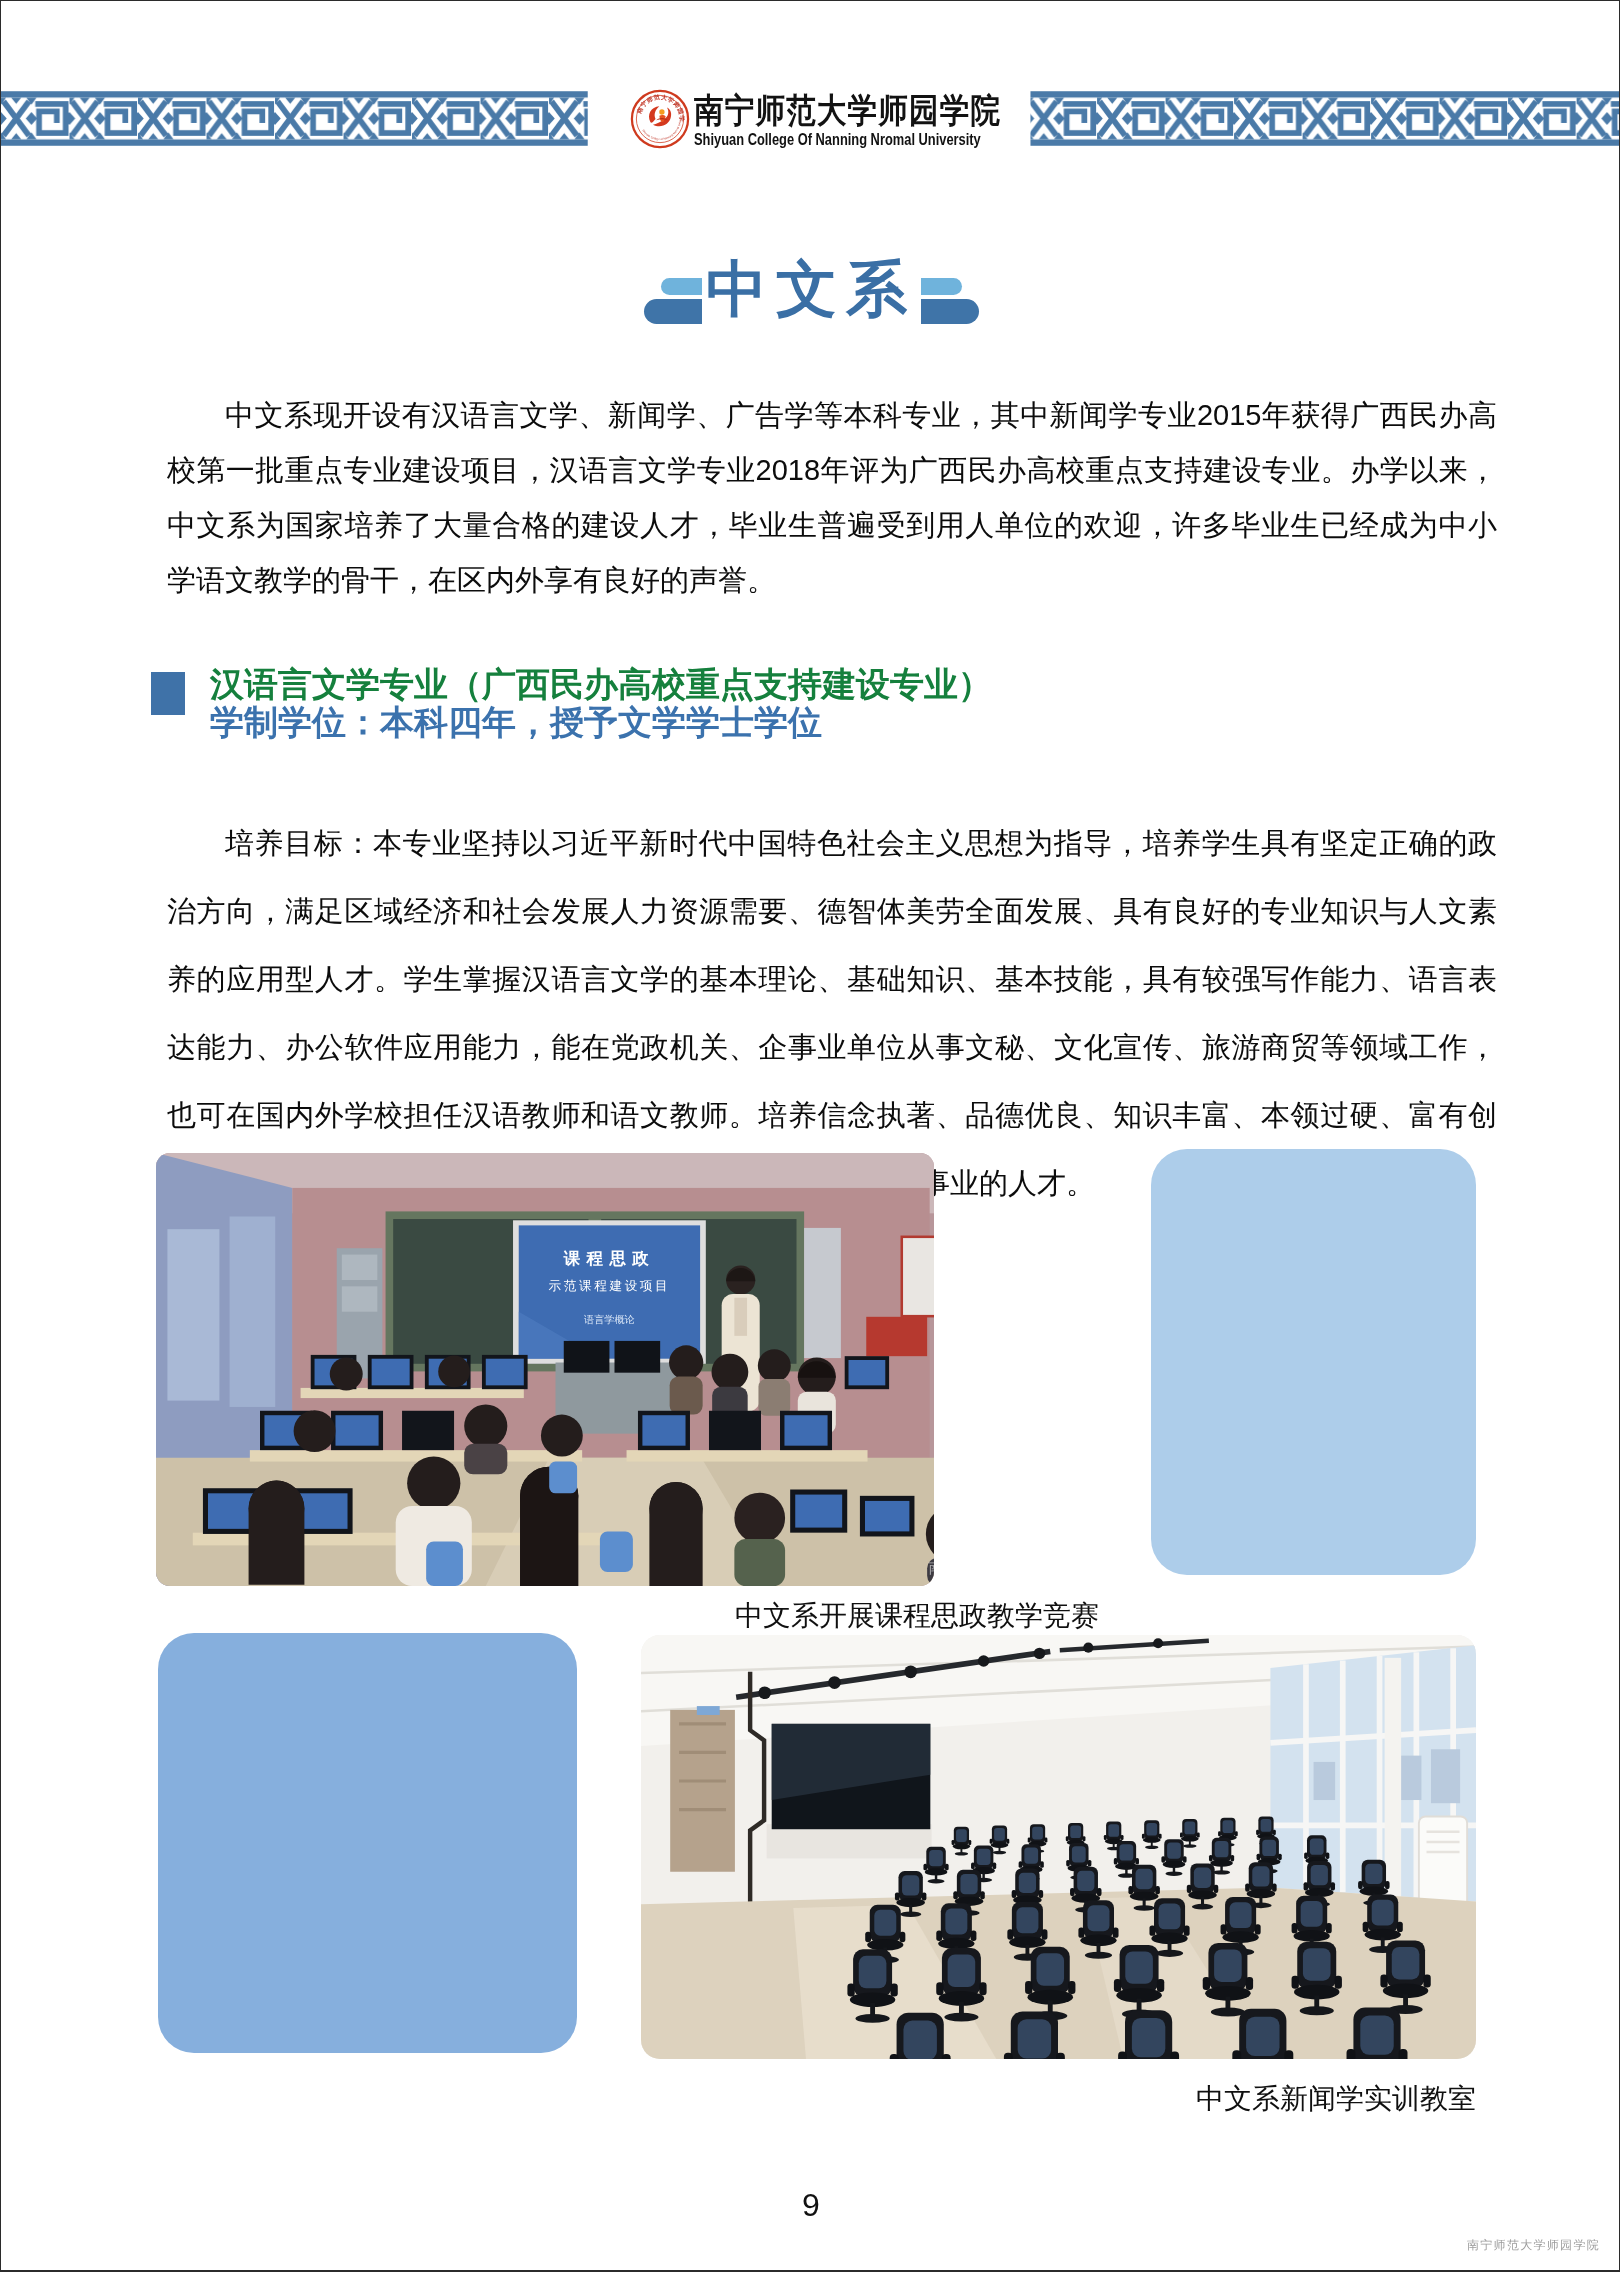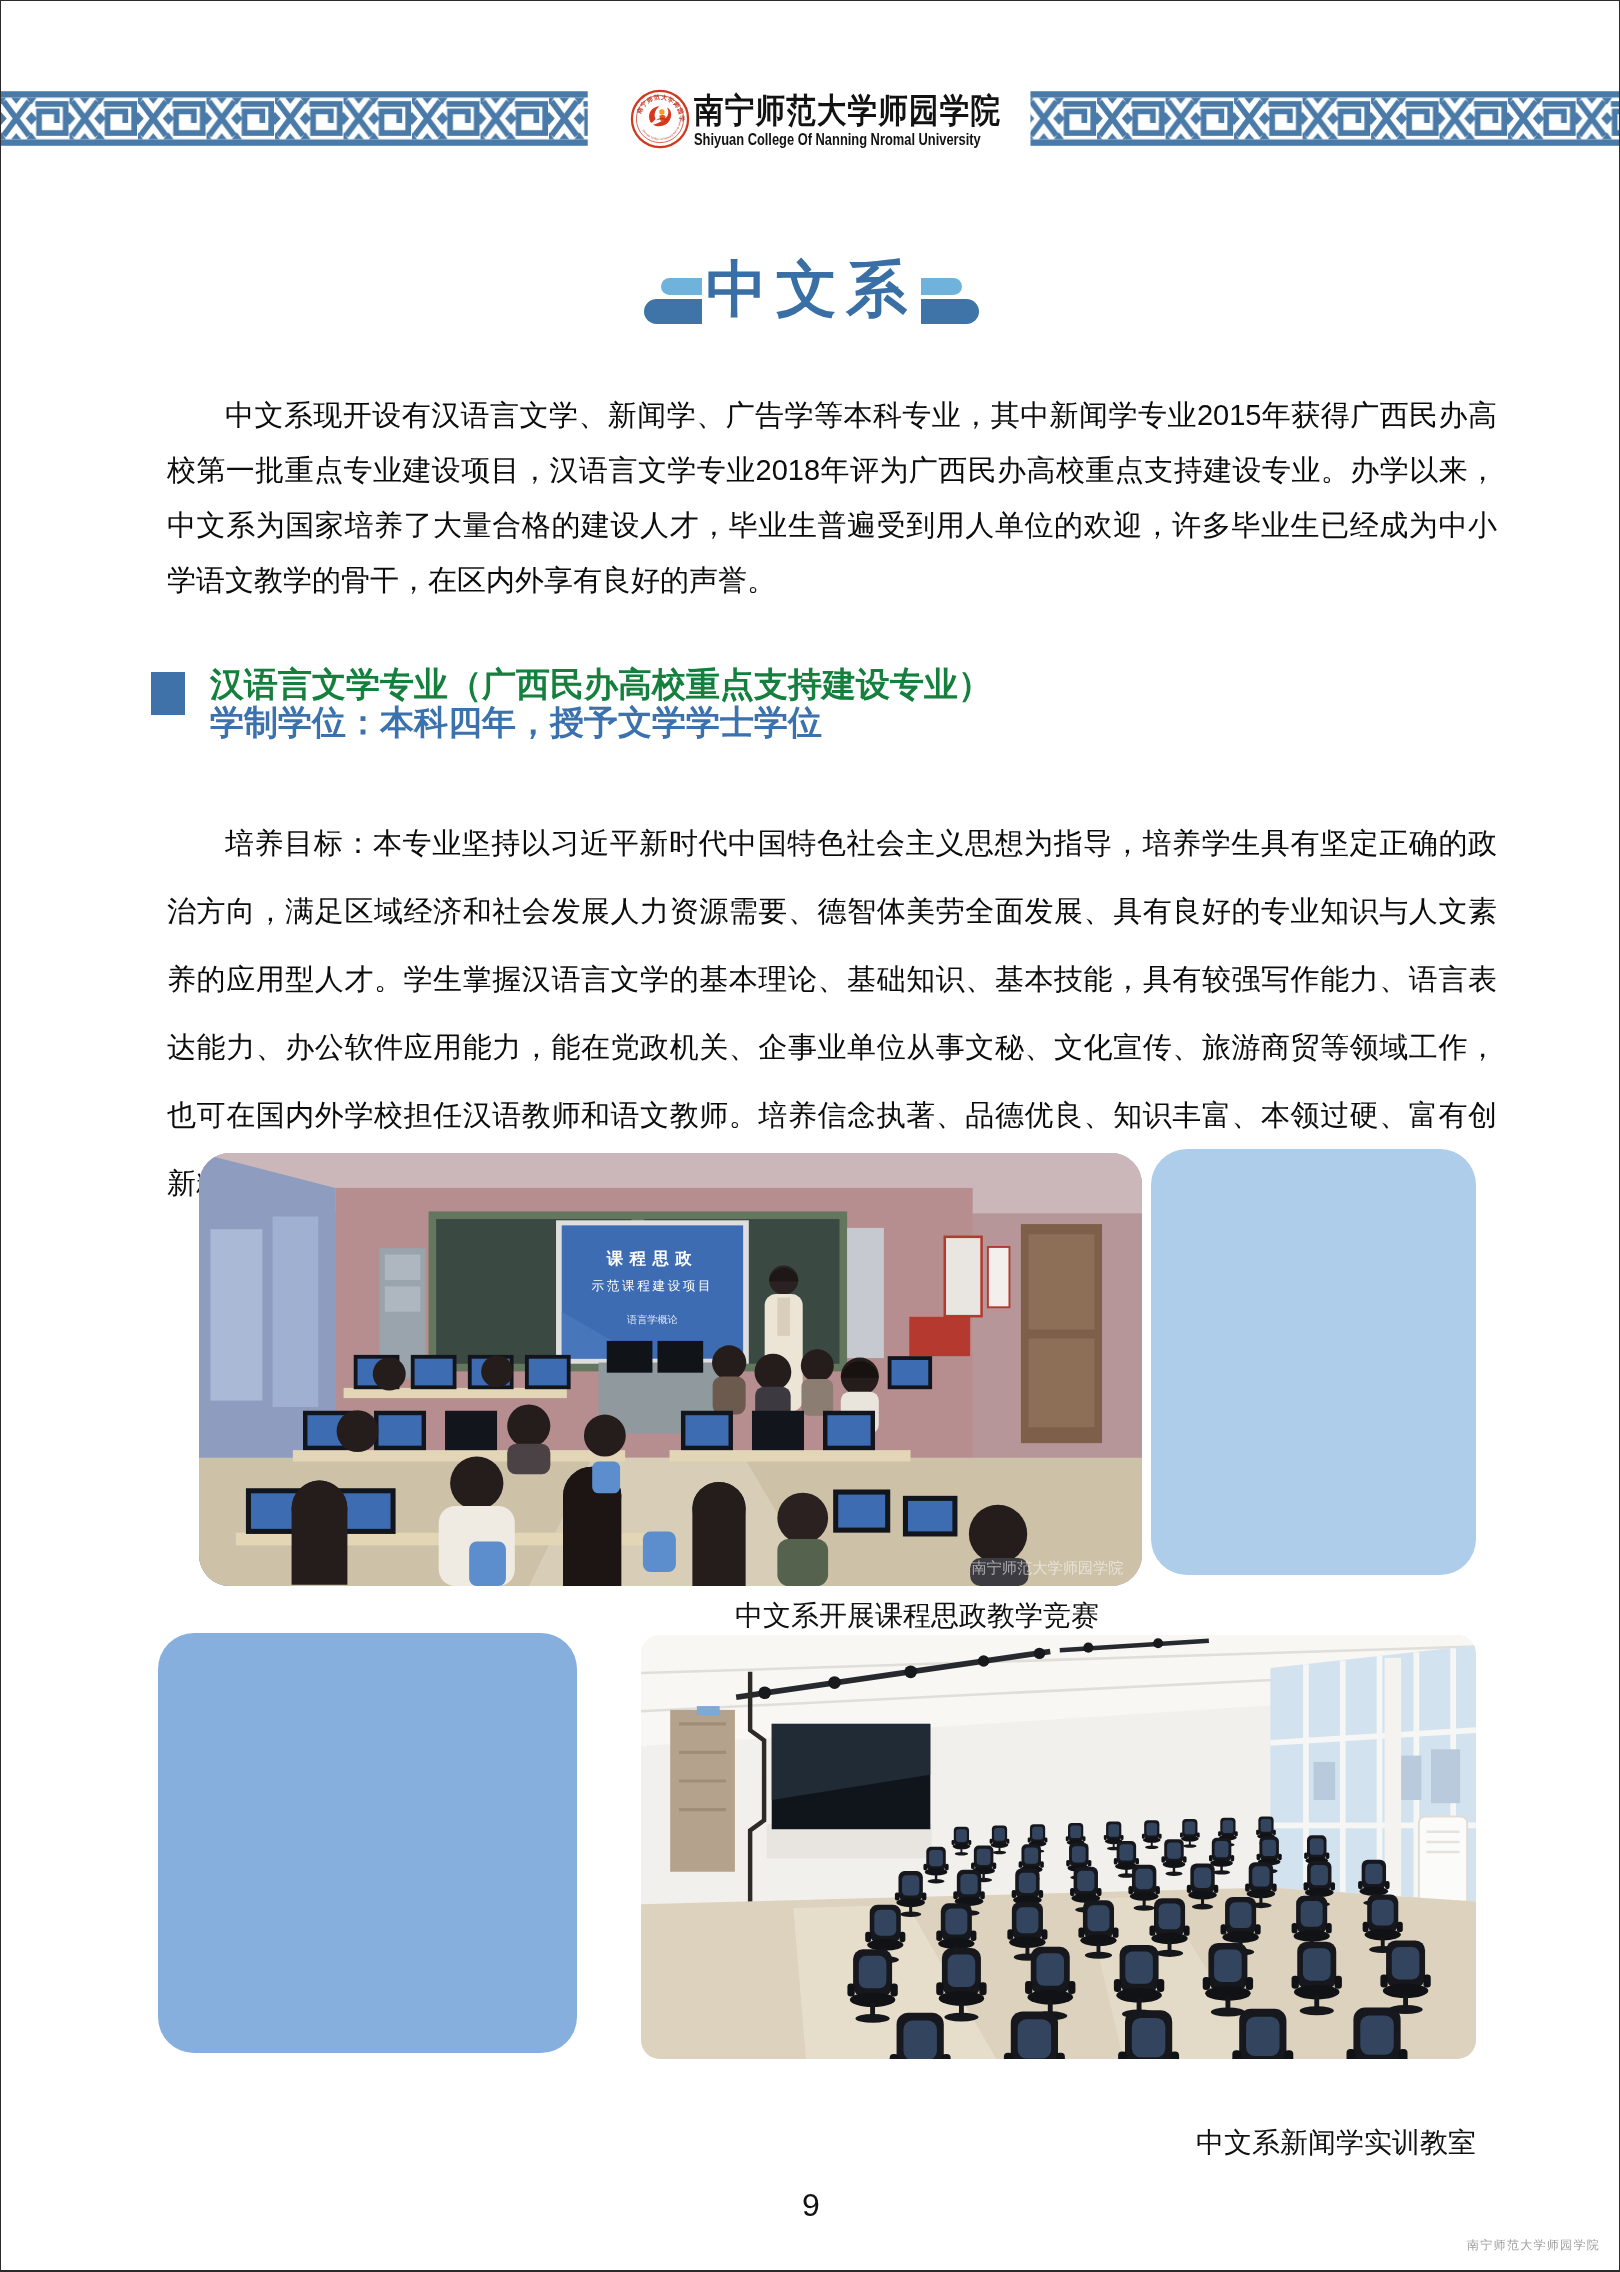--- a/index.html
+++ b/index.html
@@ -47,27 +47,27 @@
   .bullet{position:absolute;left:150px;top:671px;width:34px;height:43px;background:#3f72a8;}
   .mh1{
     position:absolute;left:209px;top:664px;
     font-size:34px;font-weight:700;color:#15803d;line-height:39px;white-space:nowrap;
   }
   .mh2{
     position:absolute;left:209px;top:702px;
     font-size:34px;font-weight:700;color:#3b72ad;line-height:39px;white-space:nowrap;
   }
   
-  .photo1{position:absolute;left:155px;top:1152px;width:943px;height:433px;border-radius:31px;overflow:hidden;margin-left:43px;}
+  .photo1{position:absolute;left:155px;top:1152px;width:778px;height:433px;border-radius:14px;overflow:hidden;}
   .photo2{position:absolute;left:640px;top:1634px;width:835px;height:424px;border-radius:19px;overflow:hidden;}
   .blue-block-1{position:absolute;left:1150px;top:1148px;width:325px;height:426px;border-radius:36px;background:#adcdea;}
   .blue-block-2{position:absolute;left:157px;top:1632px;width:419px;height:420px;border-radius:36px;background:#86afdd;}
   .caption{position:absolute;font-size:28px;color:#101010;text-align:right;line-height:33px;}
   .caption1{left:155px;width:943px;top:1598px;}
-  .caption2{left:640px;width:835px;top:2081px;margin-top:44px;}
+  .caption2{left:640px;width:835px;top:2081px;}
   .page-number{position:absolute;left:0;top:2186px;width:1620px;text-align:center;font-size:32px;color:#111;}
   .footer-mark{position:absolute;right:19px;top:2236px;font-size:12px;color:#9d9d9d;letter-spacing:1.3px;}
   svg{display:block;}
 </style>
 </head>
 <body>
 
 <div class="page">
 
   <svg class="band-svg" viewBox="0 0 2554 86">

